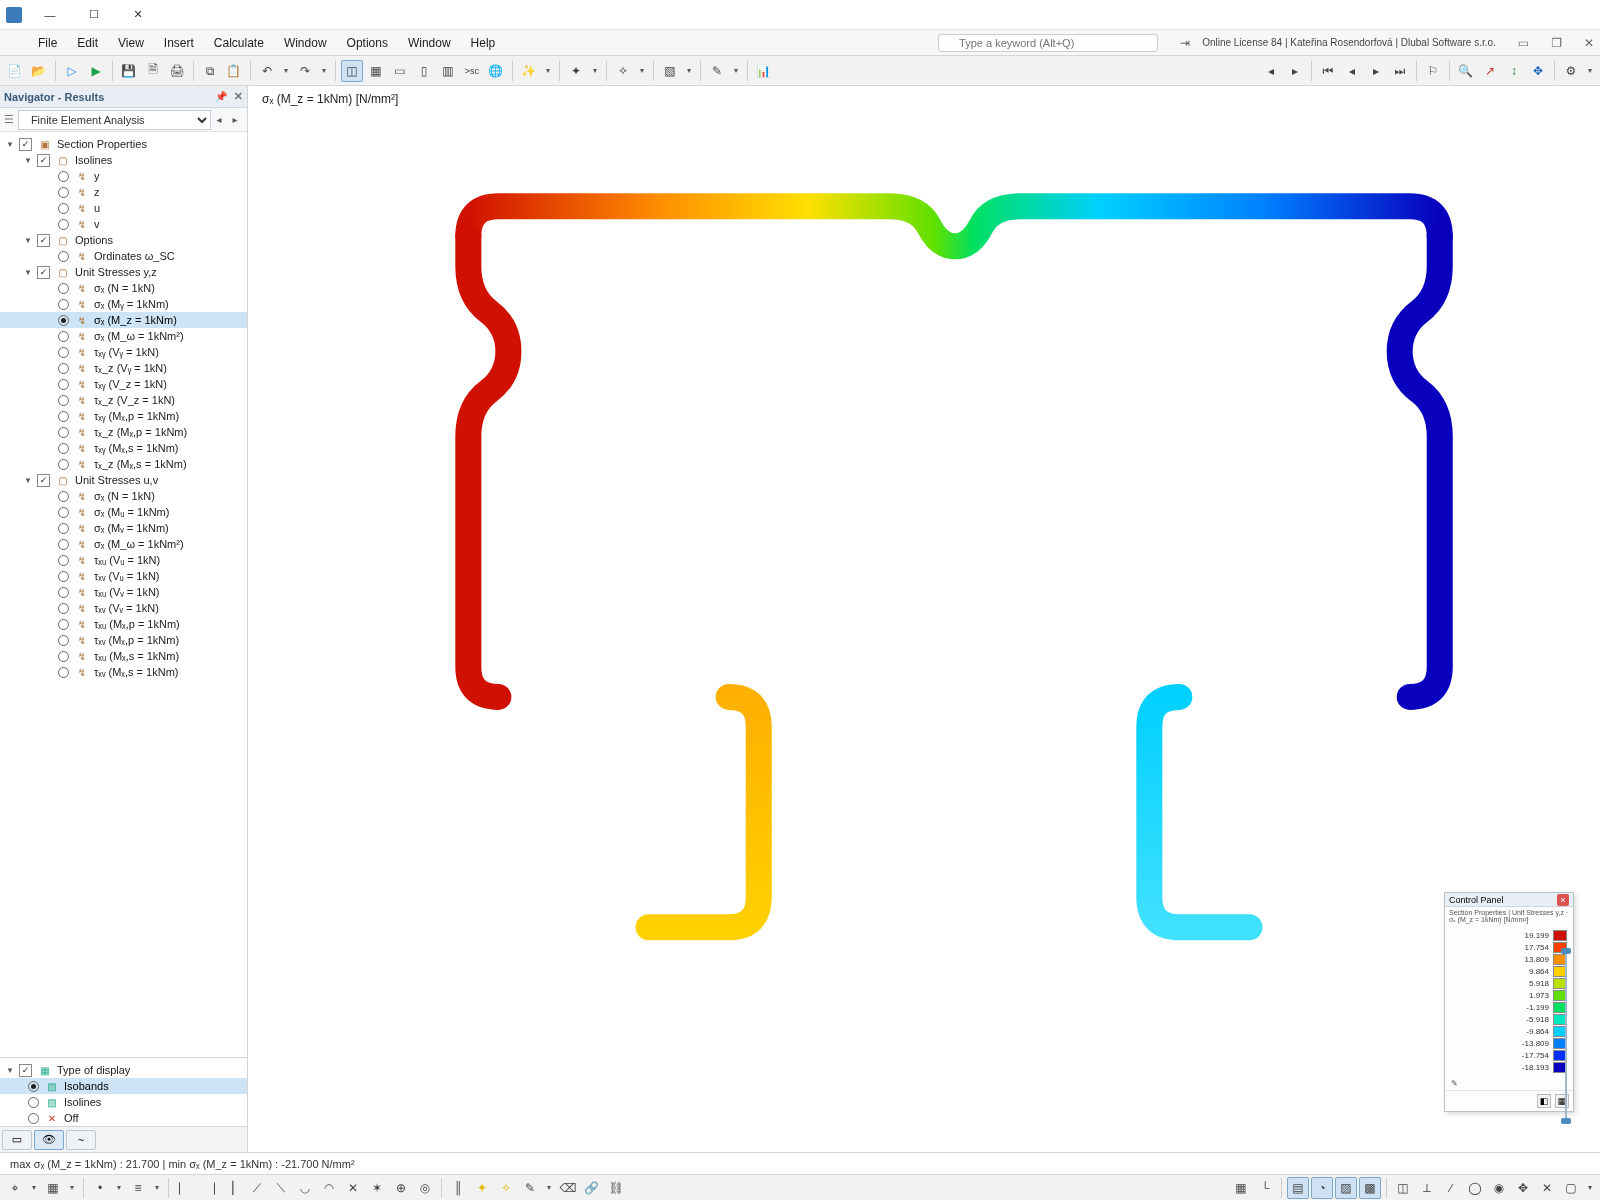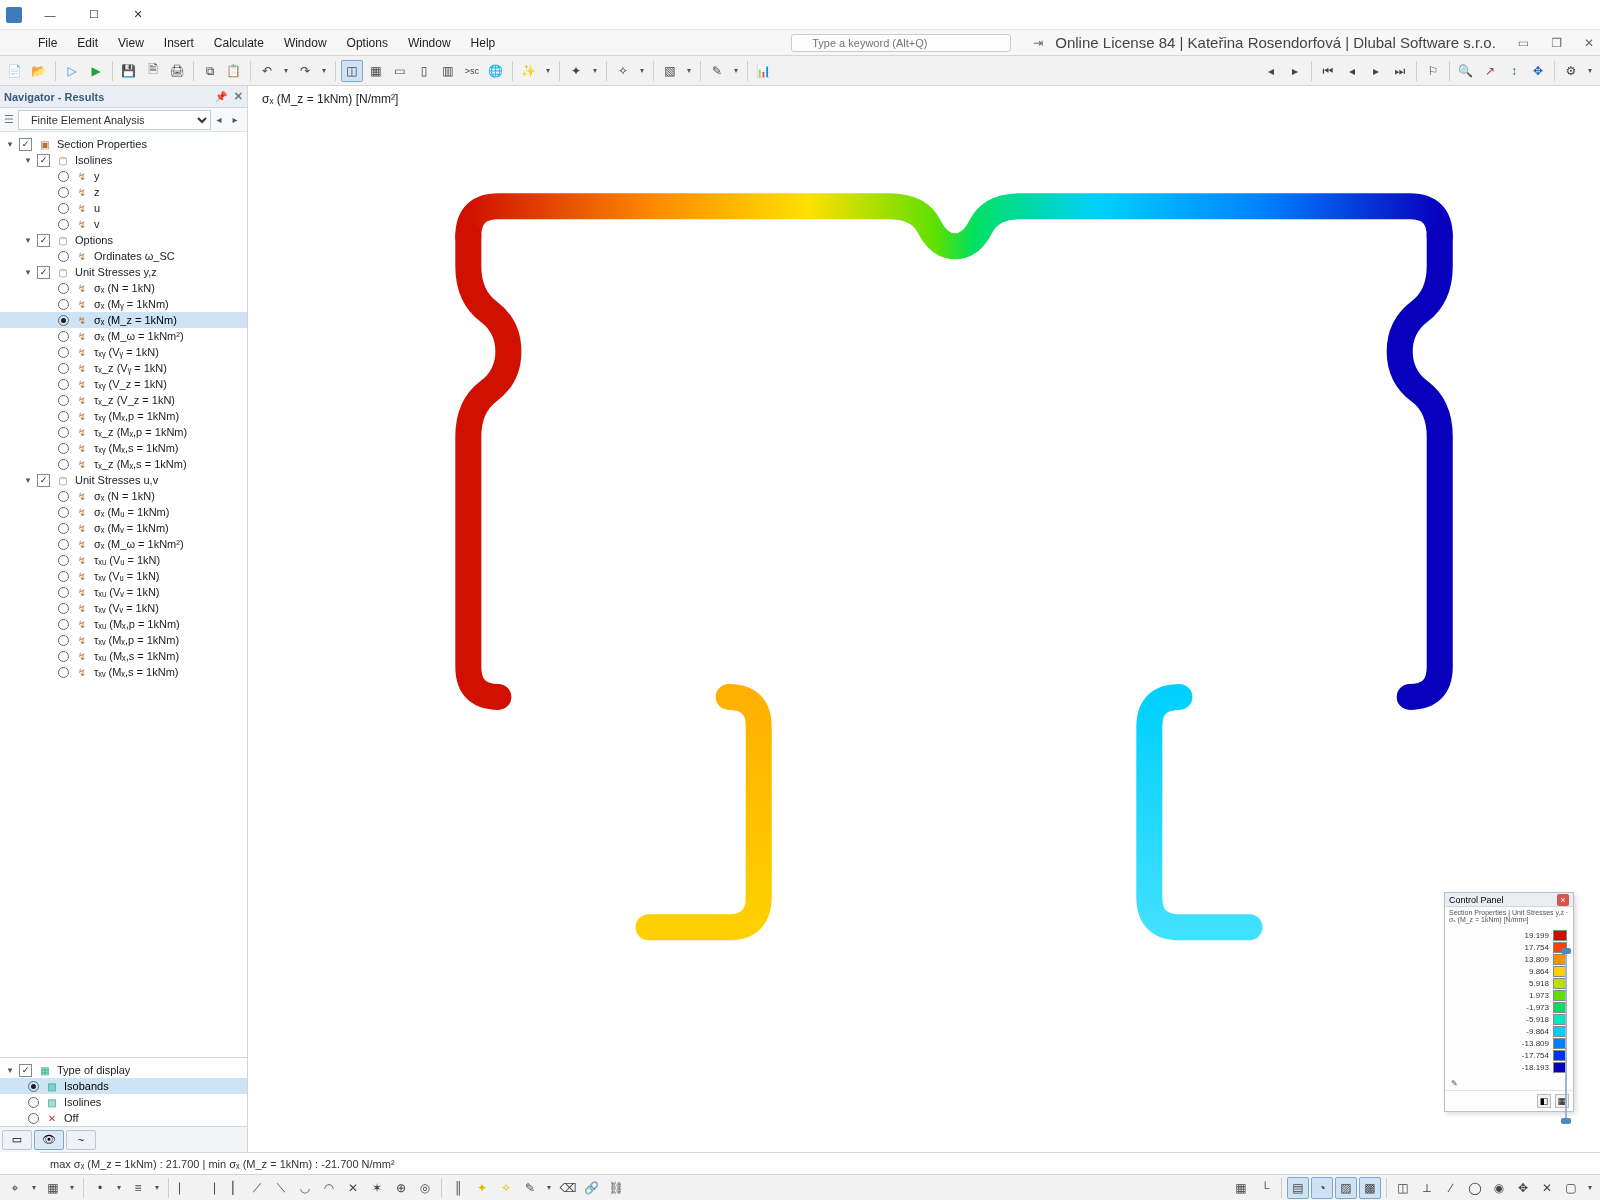--- a/index.html
+++ b/index.html
@@ -9,21 +9,21 @@
 .titlebar { height: 30px; background: #fff; display: flex; align-items: center; padding: 0 6px; border-bottom: 1px solid #e5e5e5; font-size: 12px; }
 .titlebar .app-icon { width: 16px; height: 16px; background: #3b7bb8; margin-right: 6px; border-radius: 2px; }
 .titlebar .title { flex: 1; color: #333; }
 .titlebar .win-btn { width: 44px; height: 28px; display: inline-flex; align-items: center; justify-content: center; font-size: 11px; color: #333; }
 
 
 .menubar { height: 26px; display: flex; align-items: center; padding: 0 0 0 8px; background: #f7f7f7; border-bottom: 1px solid #d5d5d5; font-size: 12px; }
 .menubar .menu-item { padding: 3px 10px; color: #222; }
 .menubar .search-wrap { margin-left: auto; display: flex; align-items: center; gap: 12px; padding-right: 6px; }
 .menubar .search-input { width: 220px; border: 1px solid #ccc; border-radius: 3px; padding: 2px 8px 2px 20px; font-size: 11px; background: #fdfdfd; color: #888; }
-.menubar .license { font-size: 15px; color: #444; }
+.menubar .license { font-size: 10px; color: #444; }
 .menubar .small-close { font-size: 12px; color: #666; margin-left: 10px; }
 
 
 .toolbar { height: 30px; display: flex; align-items: center; padding: 0 4px; gap: 2px; background: #f2f2f2; border-bottom: 1px solid #d5d5d5; }
 .tbtn { width: 22px; height: 22px; display: inline-flex; align-items: center; justify-content: center; border: 1px solid transparent; font-size: 12px; color: #444; border-radius: 2px; }
 .tbtn.active { background: #cfe2f3; border-color: #7aa8cf; }
 .tsep { width: 1px; height: 20px; background: #ccc; margin: 0 3px; }
 .tdrop { width: 12px; display: inline-flex; align-items: center; justify-content: center; font-size: 8px; color: #555; }
 .toolbar .right-group { margin-left: auto; display: flex; align-items: center; gap: 2px; }
 
@@ -69,21 +69,21 @@
 .cp-row { display: flex; align-items: center; height: 12px; }
 .cp-row .val { flex: 1; text-align: right; padding-right: 4px; font-size: 8px; color: #333; }
 .cp-row .swatch { width: 14px; height: 11px; border: 1px solid #888; }
 .cp-foot { display: flex; justify-content: flex-end; padding: 3px 4px; border-top: 1px solid #dde3e8; gap: 4px; }
 .cp-foot .cp-btn { width: 14px; height: 14px; border: 1px solid #bbb; font-size: 9px; text-align: center; line-height: 12px; background: #f2f2f2; }
 .cp-slider { position: absolute; right: 4px; top: 26px; width: 6px; height: 170px; }
 .cp-slider .track { width: 2px; background: #9db7ce; height: 100%; margin: 0 auto; }
 .cp-slider .thumb { position: absolute; width: 10px; height: 6px; background: #4b8bbf; left: -2px; border-radius: 2px; }
 
 
-.status-line { height: 22px; border-top: 1px solid #d5d5d5; display: flex; align-items: center; padding: 0 10px; font-size: 11px; background: #fff; color: #333; margin-left: 40px; }
+.status-line { height: 22px; border-top: 1px solid #d5d5d5; display: flex; align-items: center; padding: 0 10px; font-size: 11px; background: #fff; color: #333; }
 
 
 .bottombar { height: 26px; background: #f2f2f2; border-top: 1px solid #d5d5d5; display: flex; align-items: center; padding: 0 4px; gap: 2px; }
 .bottombar .right { margin-left: auto; display: flex; align-items: center; gap: 2px; }
 
 </style>
 </head>
 <body>
 
 <div class="titlebar">
@@ -500,21 +500,21 @@
             </div>
             <div class="cp-row">
               <span class="val">-9.864</span>
               <span class="swatch" style="background: rgb(0, 208, 255);"></span>
             </div>
             <div class="cp-row">
               <span class="val">-5.918</span>
               <span class="swatch" style="background: rgb(0, 232, 192);"></span>
             </div>
             <div class="cp-row">
-              <span class="val">-1.973</span>
+              <span class="val">-1.199</span>
               <span class="swatch" style="background: rgb(0, 224, 96);"></span>
             </div>
             <div class="cp-row">
               <span class="val">1.973</span>
               <span class="swatch" style="background: rgb(96, 224, 0);"></span>
             </div>
             <div class="cp-row">
               <span class="val">5.918</span>
               <span class="swatch" style="background: rgb(184, 224, 0);"></span>
             </div>

